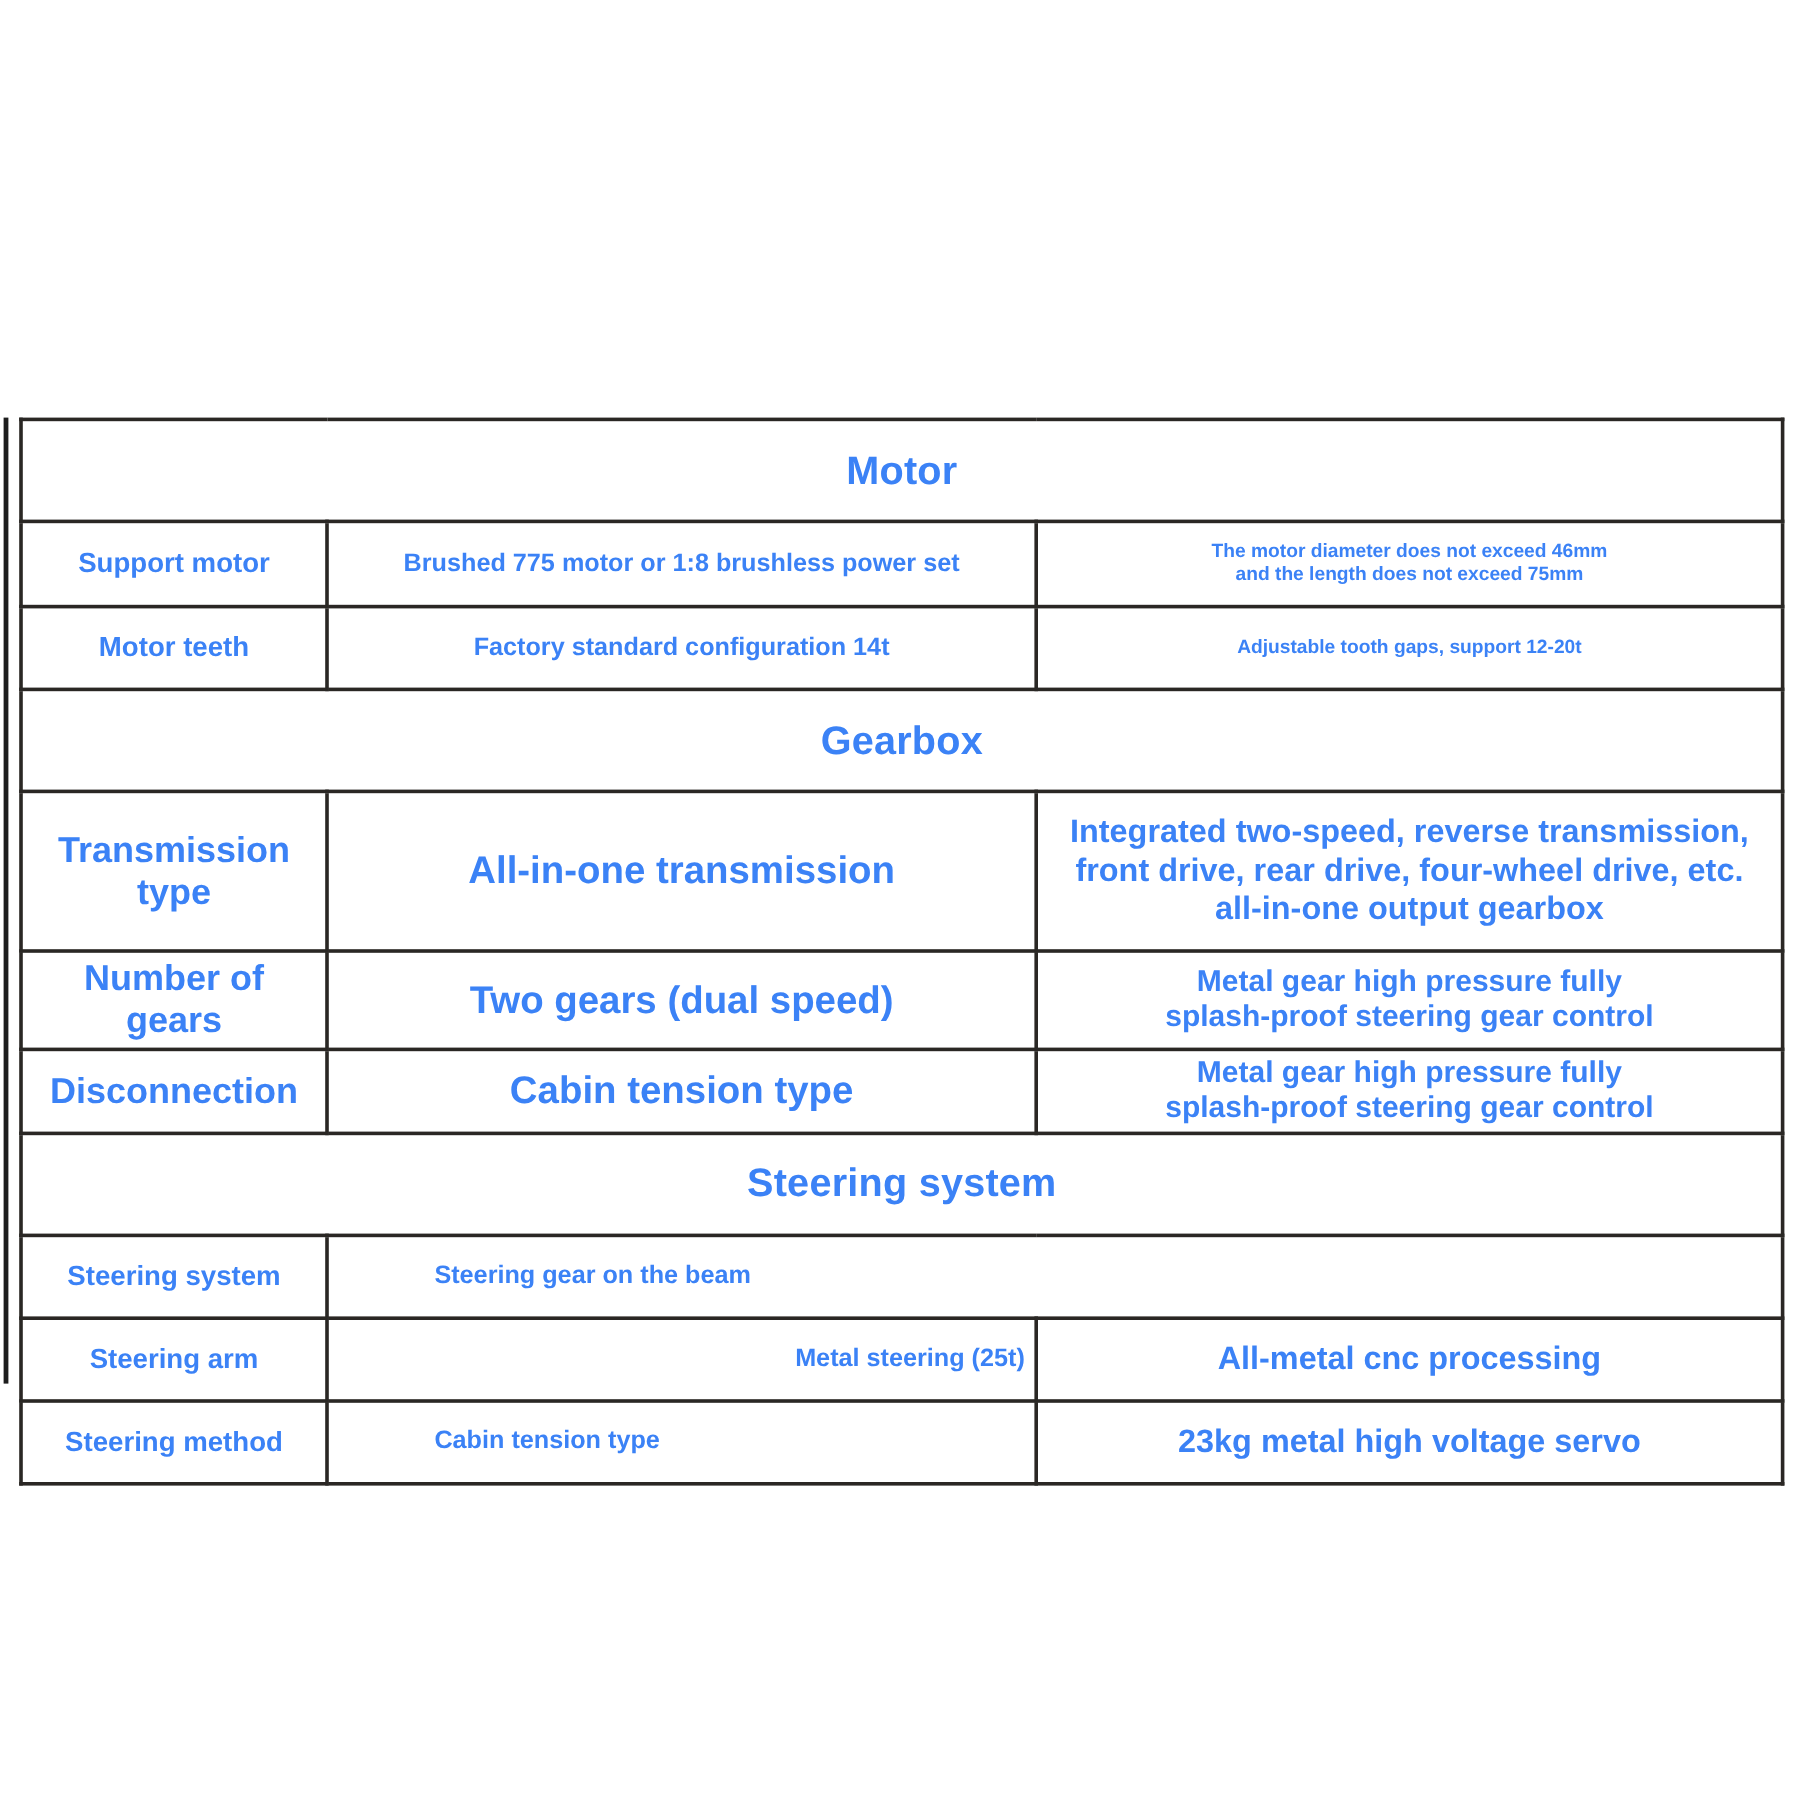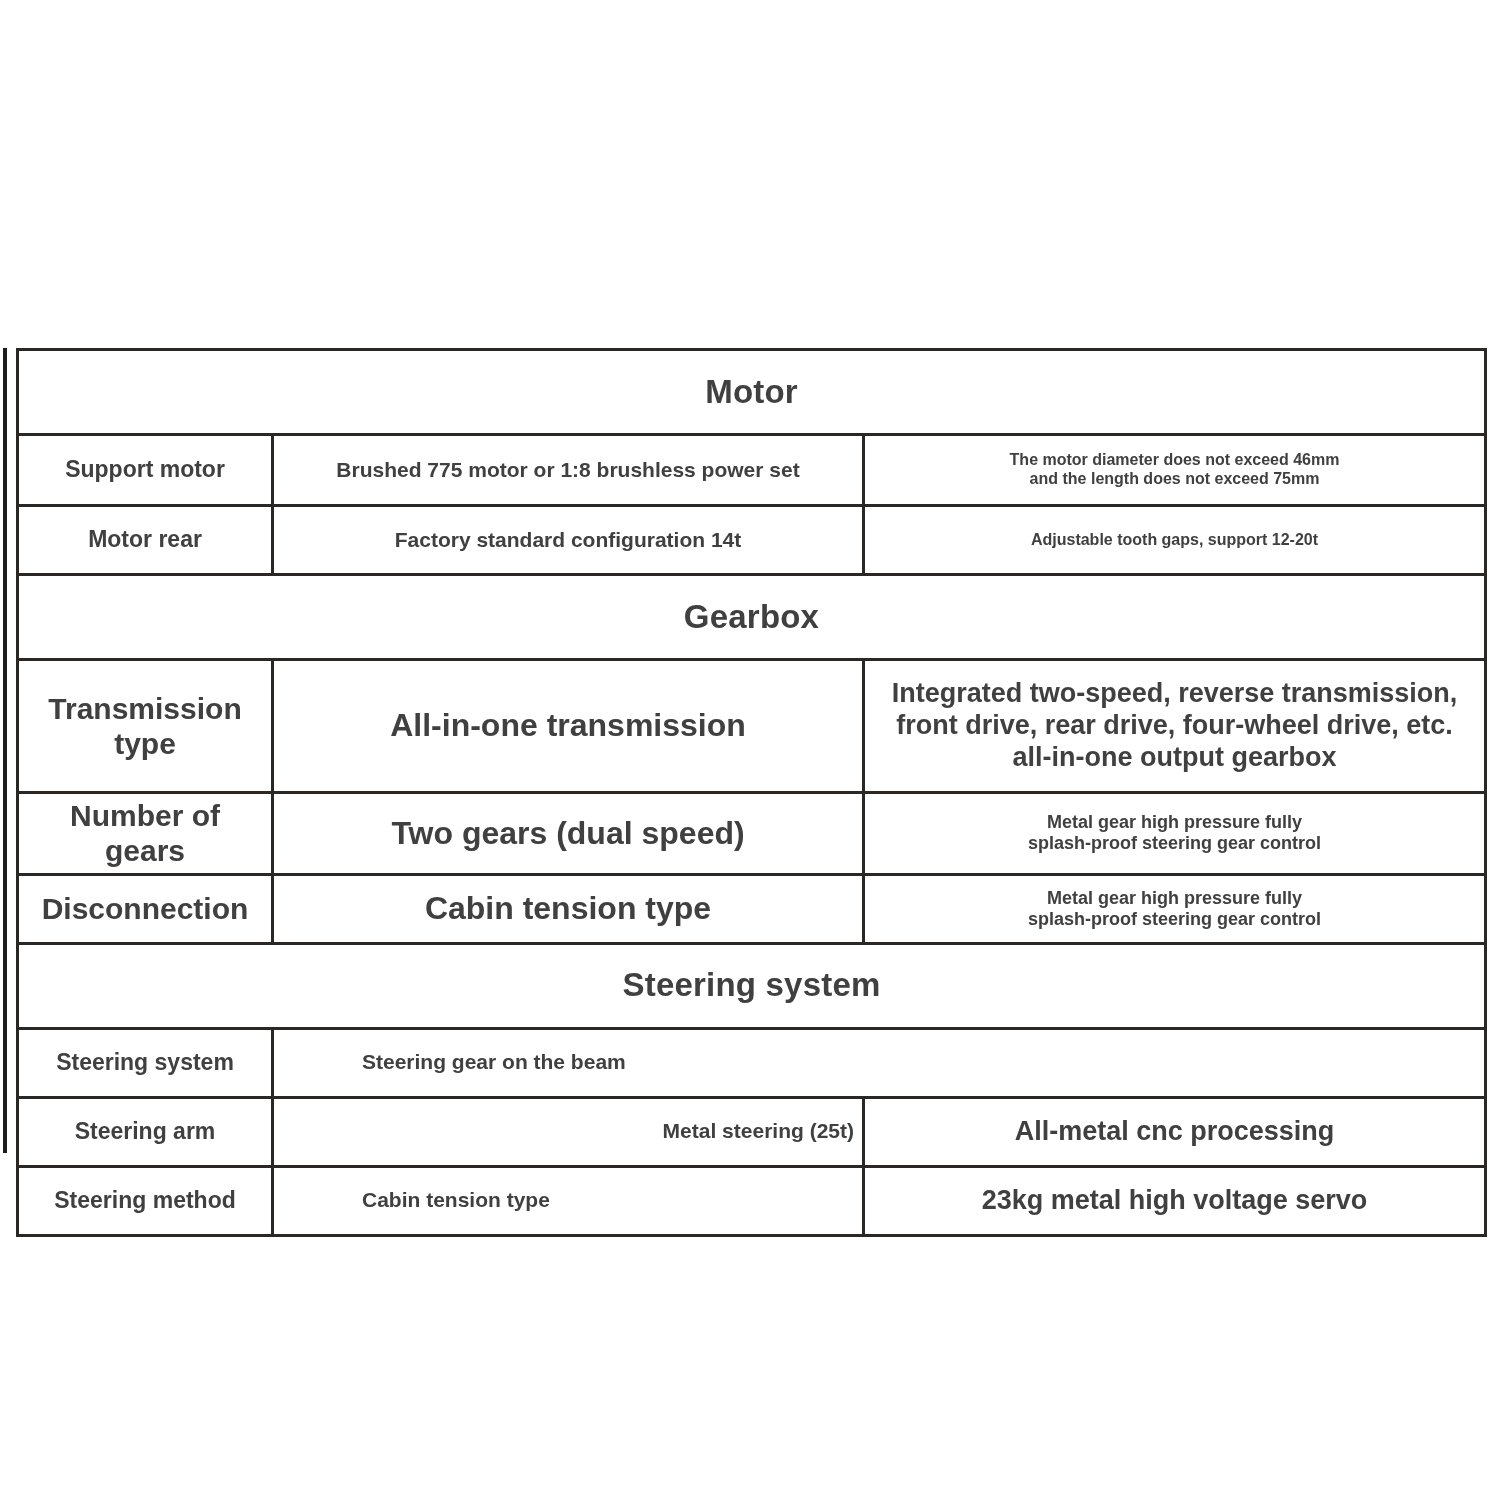--- a/index.html
+++ b/index.html
@@ -35,21 +35,21 @@
   table.spec {
     border-collapse: collapse;
     table-layout: fixed;
     width: 1468px;
     background: #ffffff;
   }
 
   table.spec td {
     border: 3px solid #2a2724;
     background: #ffffff;
-    color: #404040;
+    color: #3b82f6;
     font-weight: bold;
     text-align: center;
     vertical-align: middle;
     padding: 4px 8px;
     line-height: 1.18;
   }
 
   
   col.c1 { width: 255px; }
   col.c2 { width: 591px; }
@@ -69,21 +69,21 @@
 
   td.val-mid {
     font-size: 21px;
   }
   td.val-mid.xl { font-size: 32px; }
 
   td.val-right {
     font-size: 16px;
   }
   td.val-right.lg { font-size: 27px; }
-  td.val-right.sm { font-size: 18px; }
+  td.val-right.sm { font-size: 25px; }
 
   tr.r-support td { height: 60px; }
   tr.r-teeth   td { height: 58px; }
   tr.r-trans   td { height: 122px; }
   tr.r-gears   td { height: 58px; }
   tr.r-disc    td { height: 58px; }
   tr.r-ssys    td { height: 58px; }
   tr.r-sarm    td { height: 58px; }
   tr.r-smeth   td { height: 58px; }
   .nw { white-space: pre-line; }
@@ -107,21 +107,21 @@
       </tr>
 
       <tr class="r-support">
         <td class="label">Support motor</td>
         <td class="val-mid">Brushed 775 motor or 1:8 brushless power set</td>
         <td class="val-right nw">The motor diameter does not exceed 46mm
 and the length does not exceed 75mm</td>
       </tr>
 
       <tr class="r-teeth">
-        <td class="label">Motor rear</td>
+        <td class="label">Motor teeth</td>
         <td class="val-mid">Factory standard configuration 14t</td>
         <td class="val-right nw">Adjustable tooth gaps, support 12-20t</td>
       </tr>
 
       <tr>
         <td class="section" colspan="3">Gearbox</td>
       </tr>
 
       <tr class="r-trans">
         <td class="label lg">Transmission type</td>

